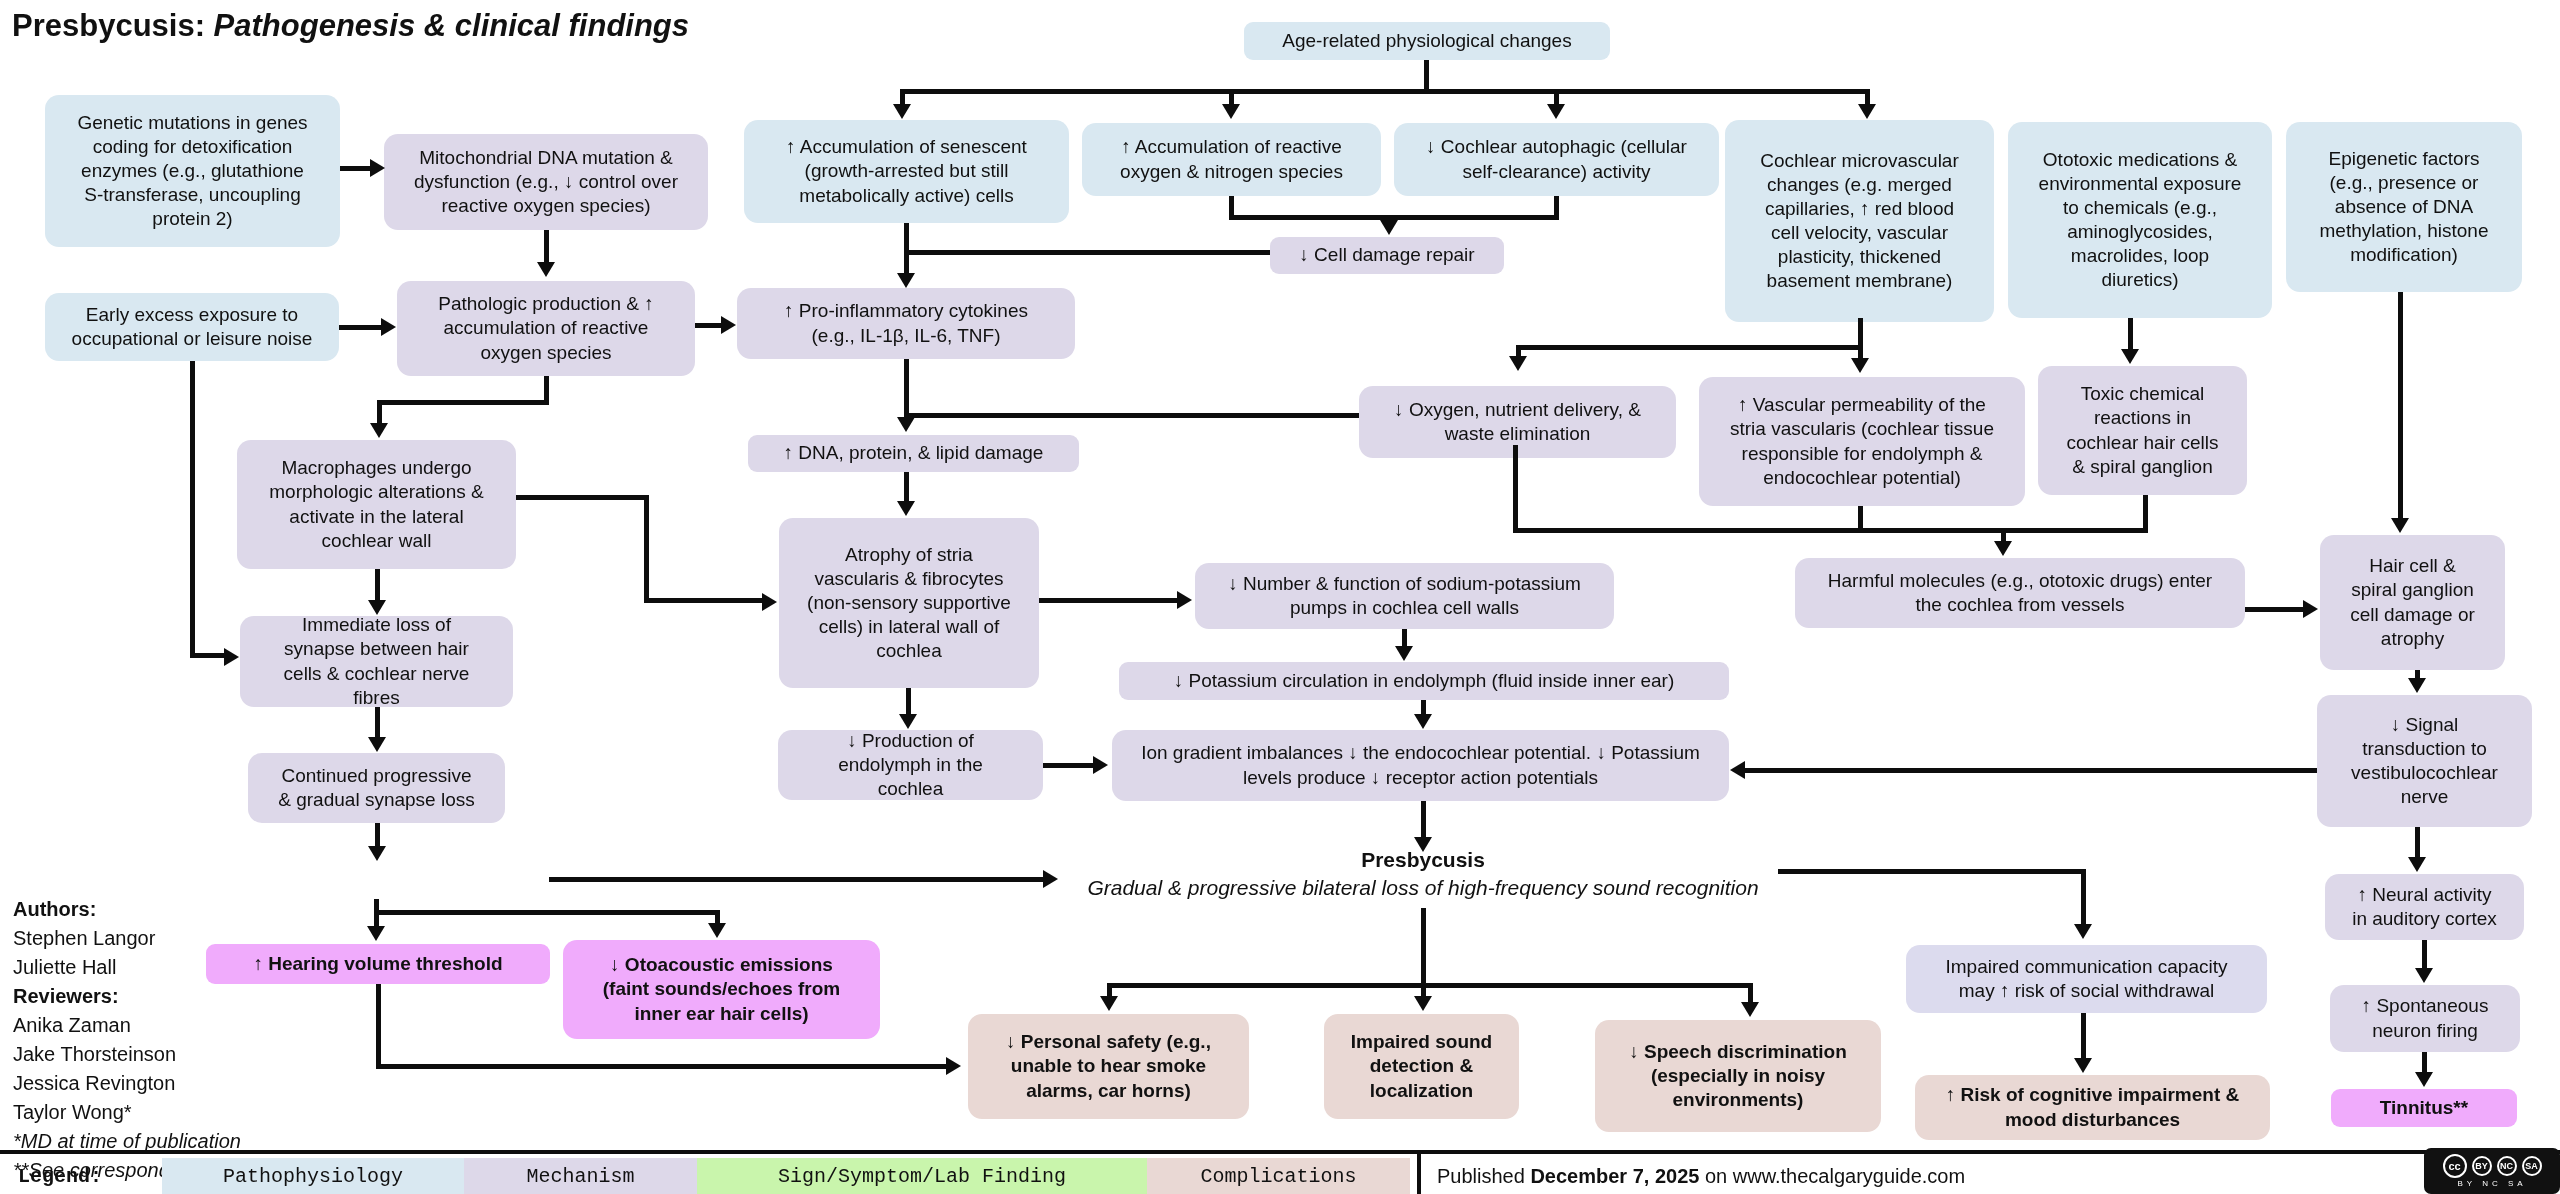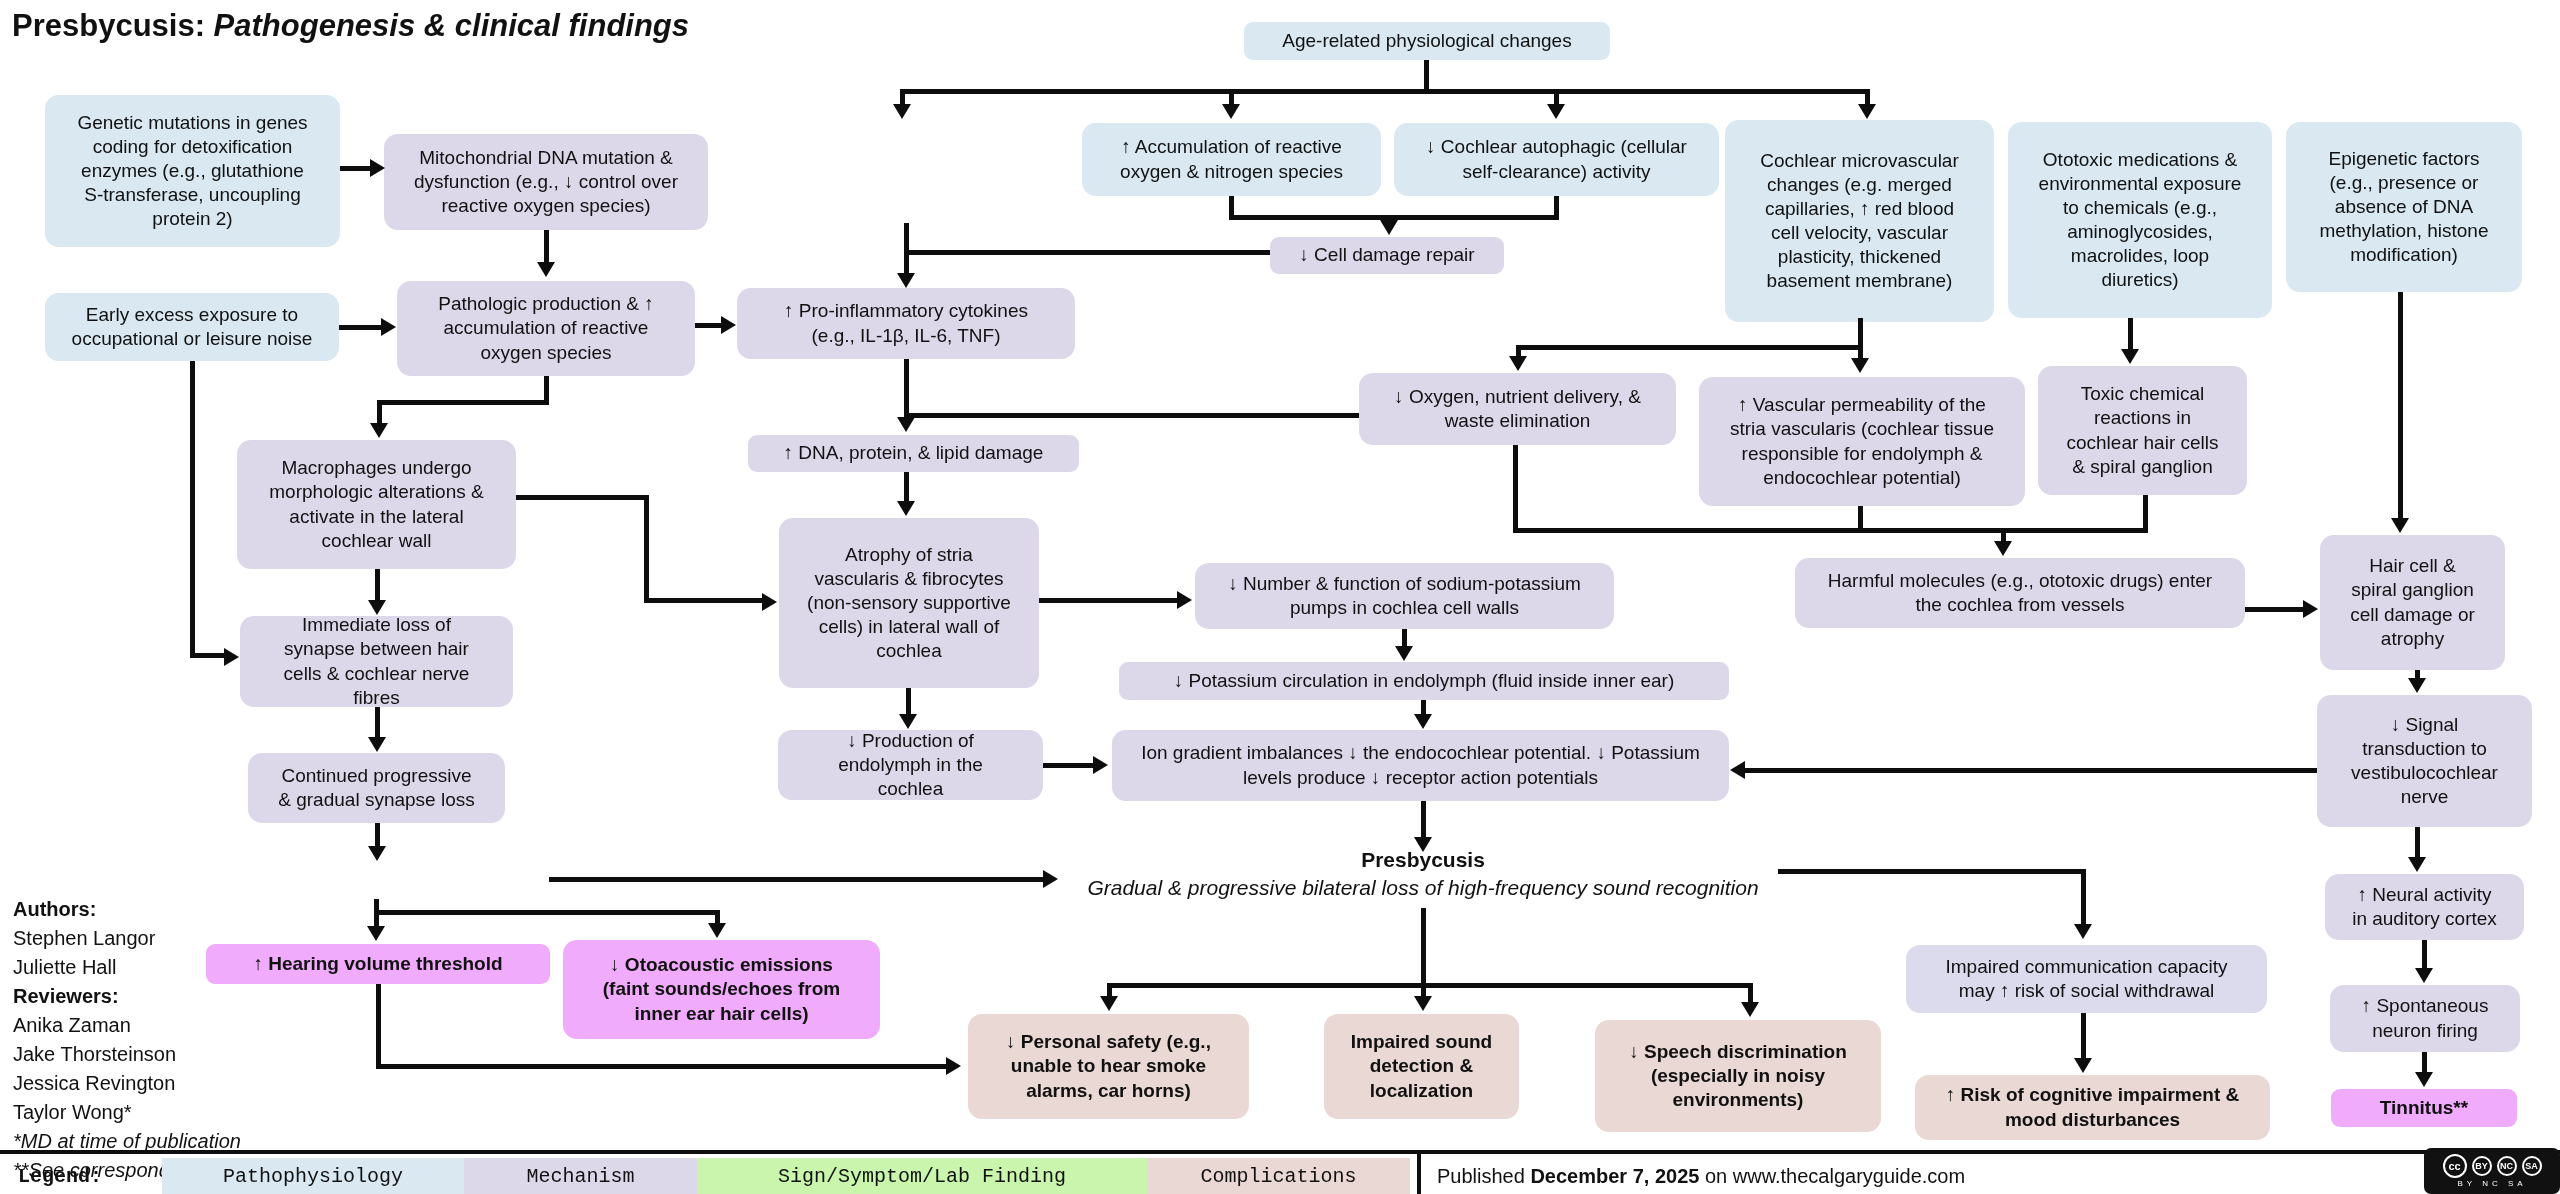--- a/index.html
+++ b/index.html
@@ -35,30 +35,31 @@
 </head>
 <body>
 
 <div class="stage">
 
   <div class="title"><span>Presbycusis:</span><span class="it"> Pathogenesis &amp; clinical findings</span></div>
 
   <div class="nd blue" style="left:45px;top:95px;width:295px;height:152px">Genetic mutations in genes coding for detoxification enzymes (e.g., glutathione S-transferase, uncoupling protein 2)</div>
   <div class="nd pur" style="left:384px;top:134px;width:324px;height:96px">Mitochondrial DNA mutation &amp; dysfunction (e.g., ↓ control over reactive oxygen species)</div>
   <div class="nd blue thin" style="left:1244px;top:22px;width:366px;height:38px">Age-related physiological changes</div>
+  <div class="nd blue" style="left:744px;top:120px;width:325px;height:103px">↑ Accumulation of senescent (growth-arrested but still metabolically active) cells</div>
   <div class="nd blue" style="left:1082px;top:123px;width:299px;height:73px">↑ Accumulation of reactive oxygen &amp; nitrogen species</div>
   <div class="nd blue" style="left:1394px;top:123px;width:325px;height:73px">↓ Cochlear autophagic (cellular self-clearance) activity</div>
   <div class="nd blue" style="left:1725px;top:120px;width:269px;height:202px">Cochlear microvascular changes (e.g. merged capillaries, ↑ red blood cell velocity, vascular plasticity, thickened basement membrane)</div>
   <div class="nd blue" style="left:2008px;top:122px;width:264px;height:196px">Ototoxic medications &amp; environmental exposure to chemicals (e.g., aminoglycosides, macrolides, loop diuretics)</div>
   <div class="nd blue" style="left:2286px;top:122px;width:236px;height:170px">Epigenetic factors (e.g., presence or absence of DNA methylation, histone modification)</div>
   <div class="nd blue" style="left:45px;top:293px;width:294px;height:68px">Early excess exposure to occupational or leisure noise</div>
   <div class="nd pur thin" style="left:1270px;top:237px;width:234px;height:37px">↓ Cell damage repair</div>
   <div class="nd pur" style="left:397px;top:281px;width:298px;height:95px">Pathologic production &amp; ↑ accumulation of reactive oxygen species</div>
   <div class="nd pur" style="left:737px;top:288px;width:338px;height:71px">↑ Pro-inflammatory cytokines (e.g., IL-1β, IL-6, TNF)</div>
-  <div class="nd pur" style="left:1359px;top:373px;width:317px;height:72px">↓ Oxygen, nutrient delivery, &amp; waste elimination</div>
+  <div class="nd pur" style="left:1359px;top:386px;width:317px;height:72px">↓ Oxygen, nutrient delivery, &amp; waste elimination</div>
   <div class="nd pur" style="left:1699px;top:377px;width:326px;height:129px">↑ Vascular permeability of the stria vascularis (cochlear tissue responsible for endolymph &amp; endocochlear potential)</div>
   <div class="nd pur" style="left:2038px;top:366px;width:209px;height:129px">Toxic chemical reactions in cochlear hair cells &amp; spiral ganglion</div>
   <div class="nd pur" style="left:237px;top:440px;width:279px;height:129px">Macrophages undergo morphologic alterations &amp; activate in the lateral cochlear wall</div>
   <div class="nd pur thin" style="left:748px;top:435px;width:331px;height:37px">↑ DNA, protein, &amp; lipid damage</div>
   <div class="nd pur" style="left:779px;top:518px;width:260px;height:170px">Atrophy of stria vascularis &amp; fibrocytes (non-sensory supportive cells) in lateral wall of cochlea</div>
   <div class="nd pur" style="left:1195px;top:563px;width:419px;height:66px">↓ Number &amp; function of sodium-potassium pumps in cochlea cell walls</div>
   <div class="nd pur" style="left:1795px;top:558px;width:450px;height:70px">Harmful molecules (e.g., ototoxic drugs) enter the cochlea from vessels</div>
   <div class="nd pur" style="left:2320px;top:535px;width:185px;height:135px">Hair cell &amp; spiral ganglion cell damage or atrophy</div>
   <div class="nd pur" style="left:240px;top:616px;width:273px;height:91px">Immediate loss of synapse between hair cells &amp; cochlear nerve fibres</div>
   <div class="nd pur thin" style="left:1119px;top:662px;width:610px;height:38px">↓ Potassium circulation in endolymph (fluid inside inner ear)</div>

